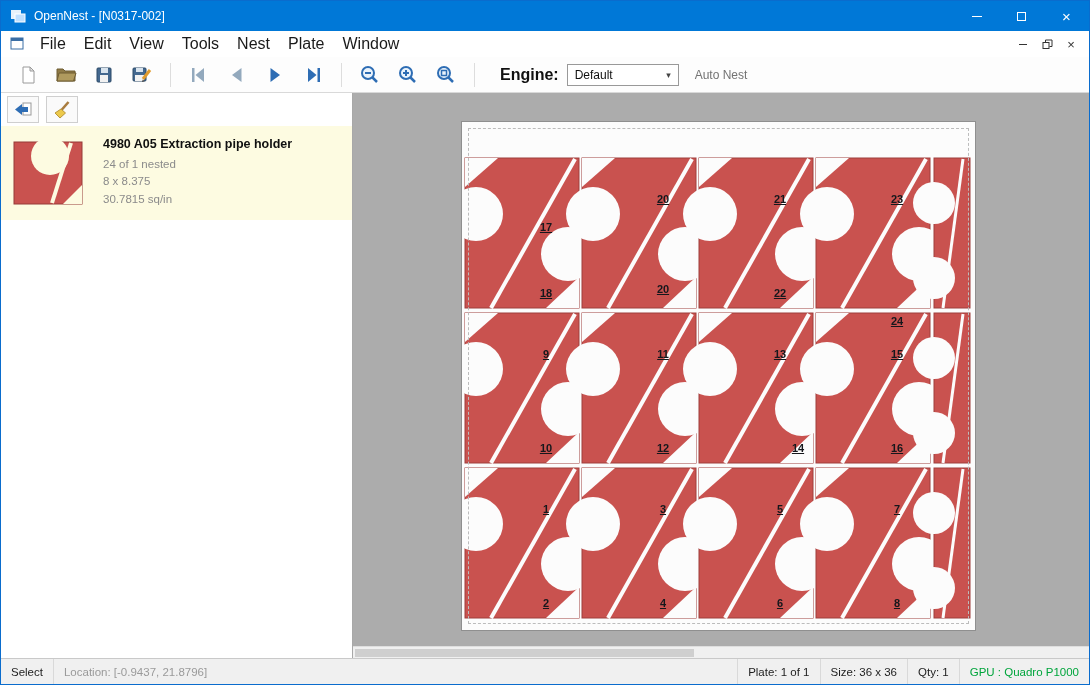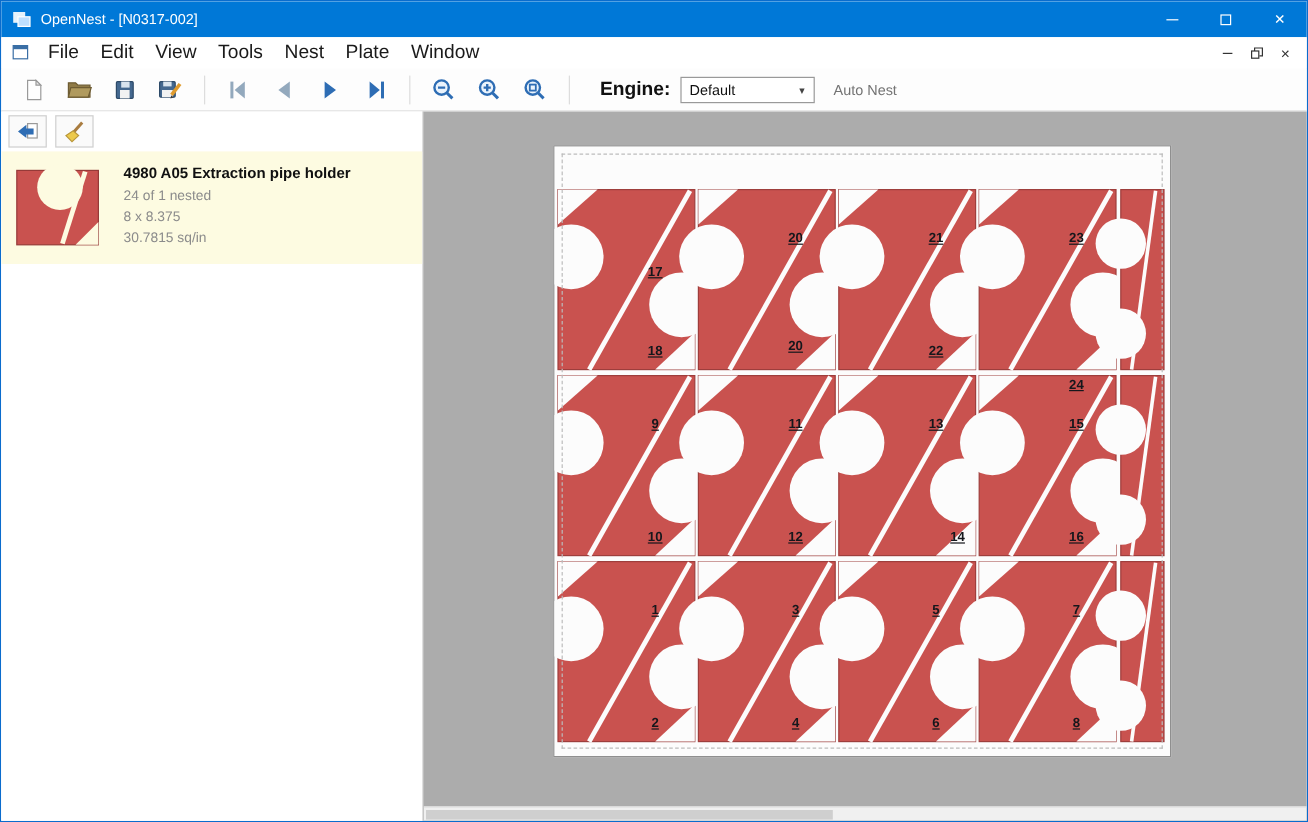--- a/index.html
+++ b/index.html
@@ -329,14 +329,28 @@
             <span class="part-num" style="left: 435px; top: 387px;">7</span>
             <span class="part-num" style="left: 435px; top: 481px;">8</span>
           </div>
       </div>
       <div class="hscroll">
         <div class="hthumb"></div>
       </div>
     </div>
   </div>
 
+  <div class="statusbar">
+    <div class="scell">Select</div>
+    <div class="ssep"></div>
+    <div class="scell location">Location: [-0.9437, 21.8796]</div>
+    <div class="spacer"></div>
+    <div class="ssep"></div>
+    <div class="scell">Plate: 1 of 1</div>
+    <div class="ssep"></div>
+    <div class="scell">Size: 36 x 36</div>
+    <div class="ssep"></div>
+    <div class="scell">Qty: 1</div>
+    <div class="ssep"></div>
+    <div class="scell gpu">GPU : Quadro P1000</div>
+  </div>
 
 </div>
 
 </body></html>

